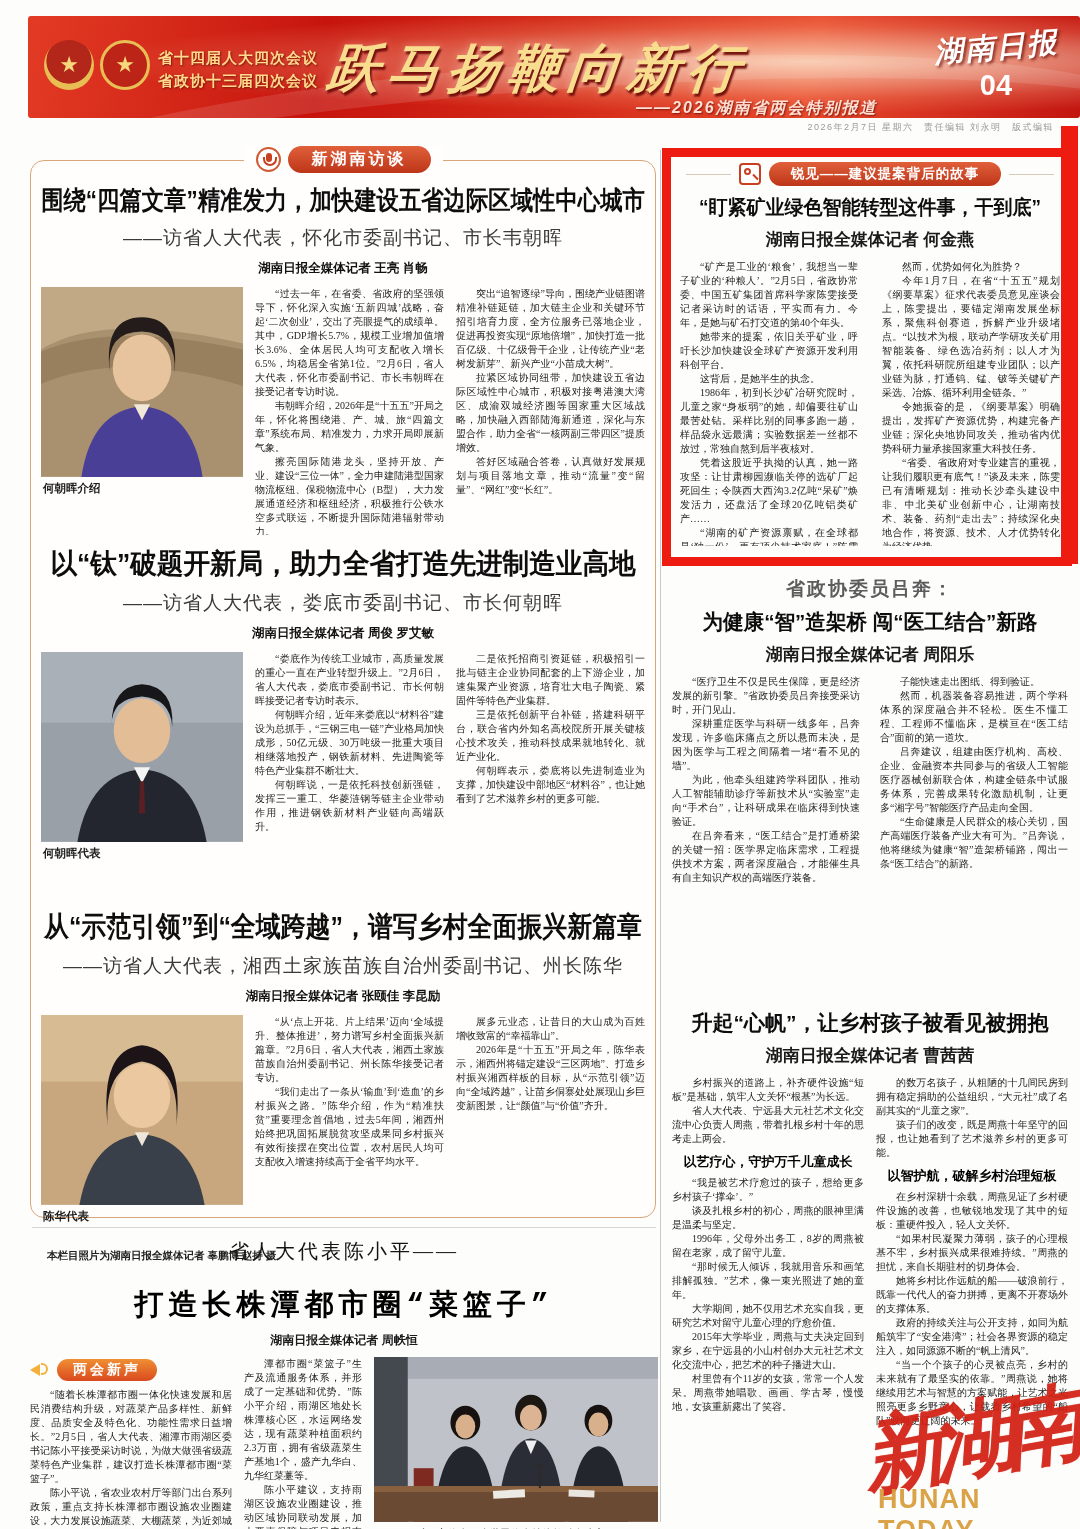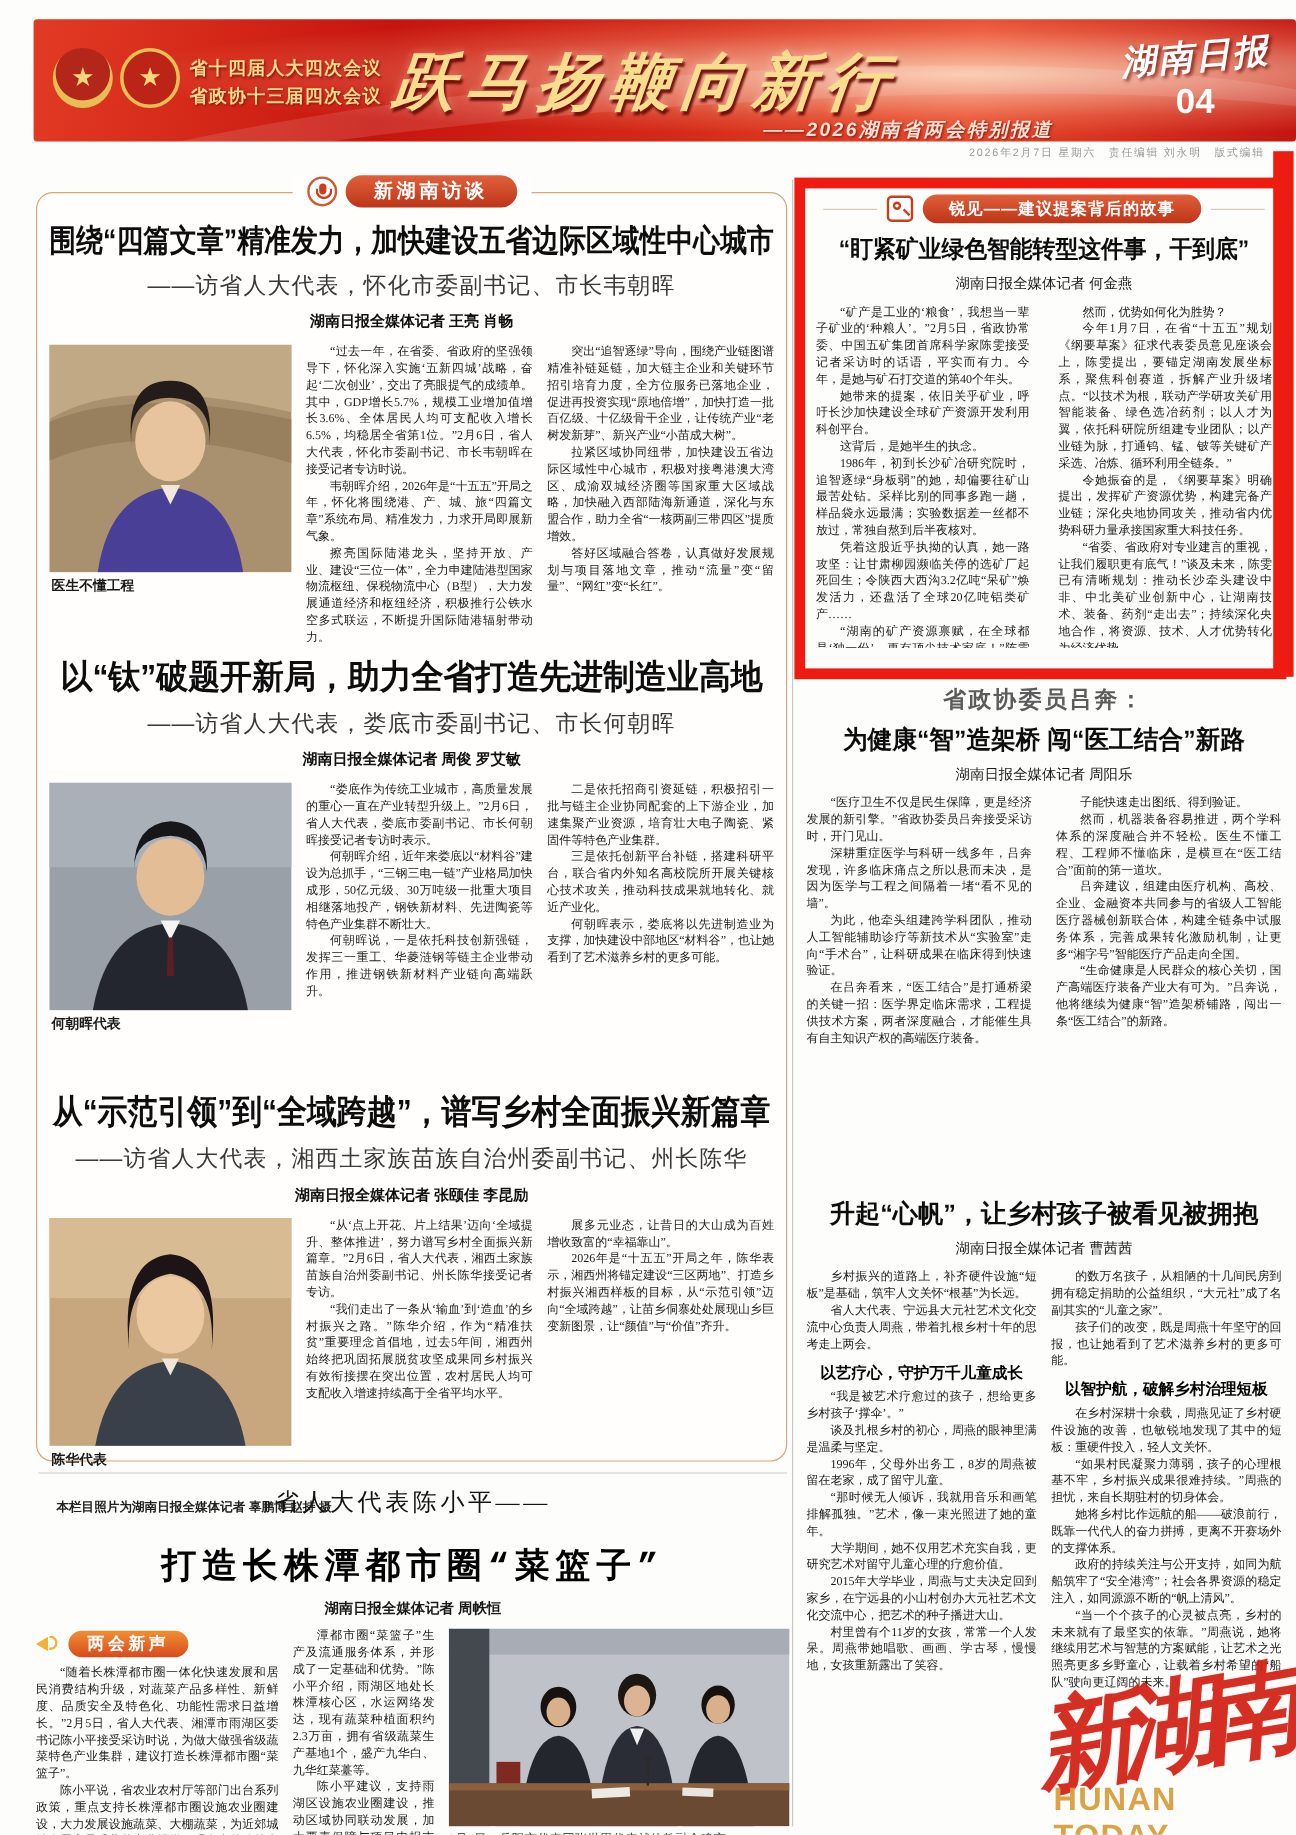--- a/index.html
+++ b/index.html
@@ -86,21 +86,21 @@
   .hl-frame{position:absolute;left:662px;top:148px;width:392px;height:400px;border:9px solid #ee1b10;z-index:5;pointer-events:none}
   .hl-strip{position:absolute;left:1061px;top:126px;width:17px;height:438px;background:#ee1b10;z-index:5;pointer-events:none}
   .badge-row2{display:flex;align-items:center;gap:8px;margin:0 6px 8px}
   .bl{flex:1;height:1px;background:#d9c9b8}
   .sj-icon{width:22px;height:22px;border-radius:4px;background:#fff;border:2px solid #c8401f;position:relative;flex:none;box-sizing:border-box}
   .sj-icon::before{content:"";position:absolute;left:3px;top:3px;width:7px;height:7px;border:2px solid #c8401f;border-radius:50%;box-sizing:border-box}
   .sj-icon::after{content:"";position:absolute;left:11px;top:11px;width:7px;height:2px;background:#c8401f;transform:rotate(45deg)}
   .pill-sm{background:linear-gradient(180deg,#e0603a,#bd3518);color:#fff;font-weight:900;font-size:13.5px;
     padding:3px 22px;border-radius:14px;letter-spacing:1px;flex:none}
   .ruijian{padding:12px 8px 0;text-align:center}
-  .r-byline{font-size:12px;font-weight:normal;margin:7px 0 9px}
+  .r-byline{font-size:17px;font-weight:bold;margin:7px 0 9px}
   .lvben{margin-top:30px;text-align:center}
   .r-kicker{font-size:19px;color:#5c5c5c;letter-spacing:2px;font-weight:600}
   .xinfan{margin-top:46px;text-align:center}
 
   .logo-cn{position:absolute;left:862px;top:1384px;z-index:8;font-family:"DejaVu Serif",serif;font-weight:900;
     font-style:italic;font-size:84px;letter-spacing:-14px;color:#d21f12;transform:rotate(-10deg);opacity:.93;
     text-shadow:0 0 1px rgba(210,31,18,.6)}
   .logo-en{position:absolute;left:878px;top:1484px;z-index:8;font-size:27px;font-weight:900;color:#d99f3e;
     letter-spacing:1px;opacity:.95}
 </style>
@@ -145,21 +145,21 @@
       <div class="photo-col">
         <svg class="ph" viewBox="0 0 200 188" preserveAspectRatio="none">
           <rect width="200" height="188" fill="#a9906e"></rect>
           <path d="M0 62 Q60 24 200 56 L200 0 L0 0 Z" fill="#c8b28c" opacity=".75"></path>
           <path d="M0 96 Q80 62 200 98 L200 62 Q70 34 0 64 Z" fill="#8d7454" opacity=".6"></path>
           <ellipse cx="100" cy="80" rx="29" ry="33" fill="#e8c49e"></ellipse>
           <path d="M68 84 Q62 30 100 30 Q138 30 132 86 Q136 46 100 44 Q64 44 68 84 Z" fill="#241b1b"></path>
           <path d="M40 188 Q50 122 100 118 Q150 122 160 188 Z" fill="#4a3f96"></path>
           <path d="M92 116 L100 132 L108 116 Z" fill="#f2e8d8"></path>
         </svg>
-        <div class="photo-cap">医生不懂工程</div>
+        <div class="photo-cap">何朝晖介绍</div>
       </div>
       <div class="col">
           <p>“过去一年，在省委、省政府的坚强领导下，怀化深入实施‘五新四城’战略，奋起‘二次创业’，交出了亮眼提气的成绩单。其中，GDP增长5.7%，规模工业增加值增长3.6%、全体居民人均可支配收入增长6.5%，均稳居全省第1位。”2月6日，省人大代表，怀化市委副书记、市长韦朝晖在接受记者专访时说。</p>
           <p>韦朝晖介绍，2026年是“十五五”开局之年，怀化将围绕港、产、城、旅“四篇文章”系统布局、精准发力，力求开局即展新气象。</p>
           <p>擦亮国际陆港龙头，坚持开放、产业、建设“三位一体”，全力申建陆港型国家物流枢纽、保税物流中心（B型），大力发展通道经济和枢纽经济，积极推行公铁水空多式联运，不断提升国际陆港辐射带动力。</p>
         </div>
       <div class="col">
           <p>突出“追智逐绿”导向，围绕产业链图谱精准补链延链，加大链主企业和关键环节招引培育力度，全方位服务已落地企业，促进再投资实现“原地倍增”，加快打造一批百亿级、十亿级骨干企业，让传统产业“老树发新芽”、新兴产业“小苗成大树”。</p>
           <p>拉紧区域协同纽带，加快建设五省边际区域性中心城市，积极对接粤港澳大湾区、成渝双城经济圈等国家重大区域战略，加快融入西部陆海新通道，深化与东盟合作，助力全省“一核两副三带四区”提质增效。</p>
           <p>答好区域融合答卷，认真做好发展规划与项目落地文章，推动“流量”变“留量”、“网红”变“长红”。</p>
@@ -289,21 +289,21 @@
     </div>
     <div class="hl-wrap">
         <div class="hl" style="font-size:20px;transform:scaleX(.95)">“盯紧矿业绿色智能转型这件事，干到底”</div>
       </div>
     <div class="r-byline">湖南日报全媒体记者 何金燕</div>
     <div class="cols" style="height:286px;gap:24px">
       <div class="col">
           <p>“矿产是工业的‘粮食’，我想当一辈子矿业的‘种粮人’。”2月5日，省政协常委、中国五矿集团首席科学家陈雯接受记者采访时的话语，平实而有力。今年，是她与矿石打交道的第40个年头。</p>
           <p>她带来的提案，依旧关乎矿业，呼吁长沙加快建设全球矿产资源开发利用科创平台。</p>
           <p>这背后，是她半生的执念。</p>
-          <p>1986年，初到长沙矿冶研究院时，追智逐绿“身板弱”的她，却偏要往矿山最苦处钻。采样比别的同事多跑一趟，样品袋永远最满；实验数据差一丝都不放过，常独自熬到后半夜核对。</p>
+          <p>1986年，初到长沙矿冶研究院时，儿童之家“身板弱”的她，却偏要往矿山最苦处钻。采样比别的同事多跑一趟，样品袋永远最满；实验数据差一丝都不放过，常独自熬到后半夜核对。</p>
           <p>凭着这股近乎执拗的认真，她一路攻坚：让甘肃柳园濒临关停的选矿厂起死回生；令陕西大西沟3.2亿吨“呆矿”焕发活力，还盘活了全球20亿吨铝类矿产……</p>
           <p>“湖南的矿产资源禀赋，在全球都是‘独一份’，更有顶尖技术家底！”陈雯直言，底气不仅来自于地下，更在于“地上”——中南大学相关学科全球领先，长沙矿冶研究院底蕴深厚，加上三一重工、中联重科等装备巨头，湖南完全具备打造矿业全产业链的硬核实力。</p>
         </div>
       <div class="col">
           <p>然而，优势如何化为胜势？</p>
           <p>今年1月7日，在省“十五五”规划《纲要草案》征求代表委员意见座谈会上，陈雯提出，要锚定湖南发展坐标系，聚焦科创赛道，拆解产业升级堵点。“以技术为根，联动产学研攻关矿用智能装备、绿色选冶药剂；以人才为翼，依托科研院所组建专业团队；以产业链为脉，打通钨、锰、铍等关键矿产采选、冶炼、循环利用全链条。”</p>
           <p>令她振奋的是，《纲要草案》明确提出，发挥矿产资源优势，构建完备产业链；深化央地协同攻关，推动省内优势科研力量承接国家重大科技任务。</p>
           <p>“省委、省政府对专业建言的重视，让我们履职更有底气！”谈及未来，陈雯已有清晰规划：推动长沙牵头建设中非、中北美矿业创新中心，让湖南技术、装备、药剂“走出去”；持续深化央地合作，将资源、技术、人才优势转化为经济优势。</p>
         </div>
     </div>

